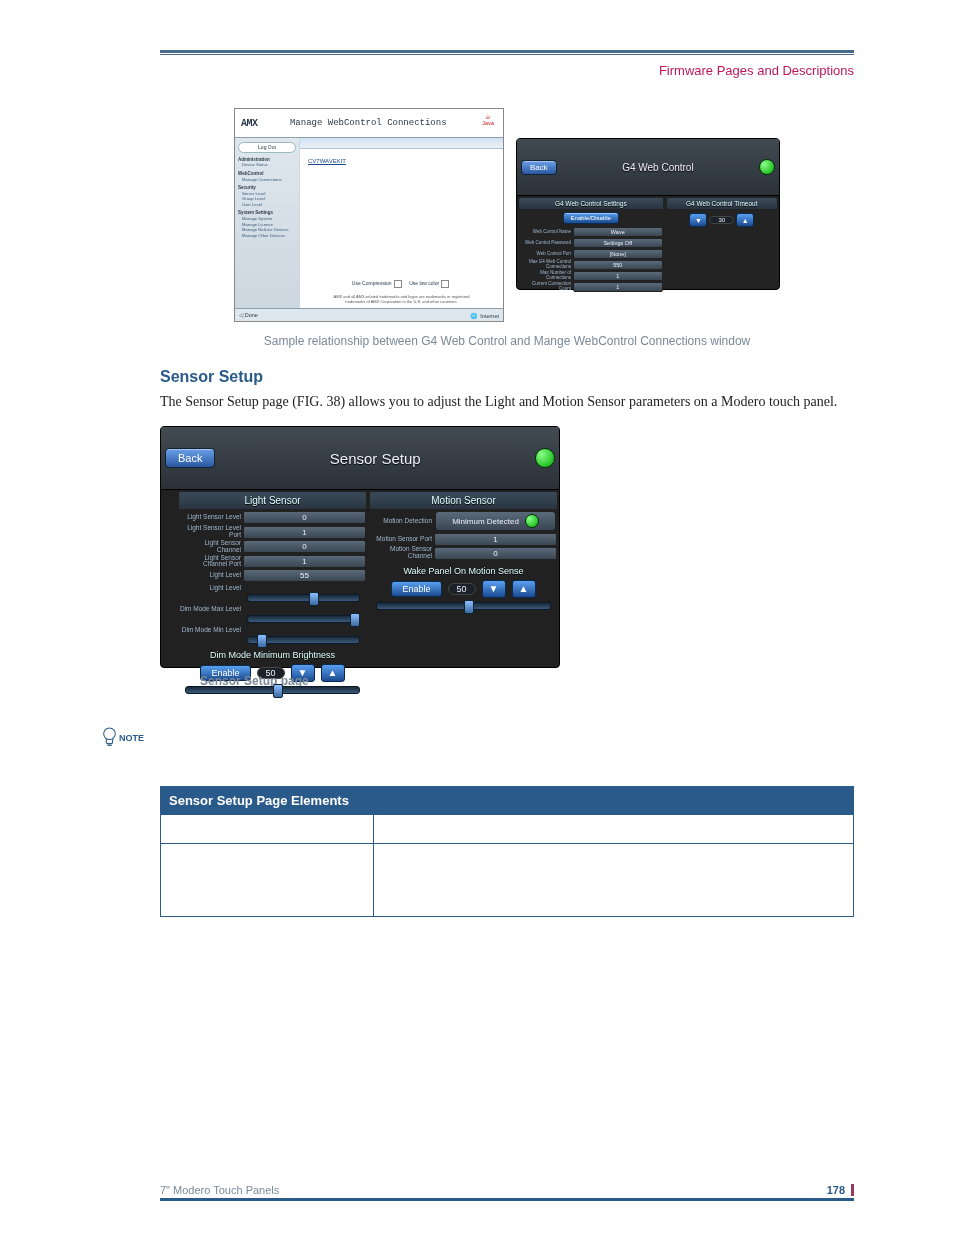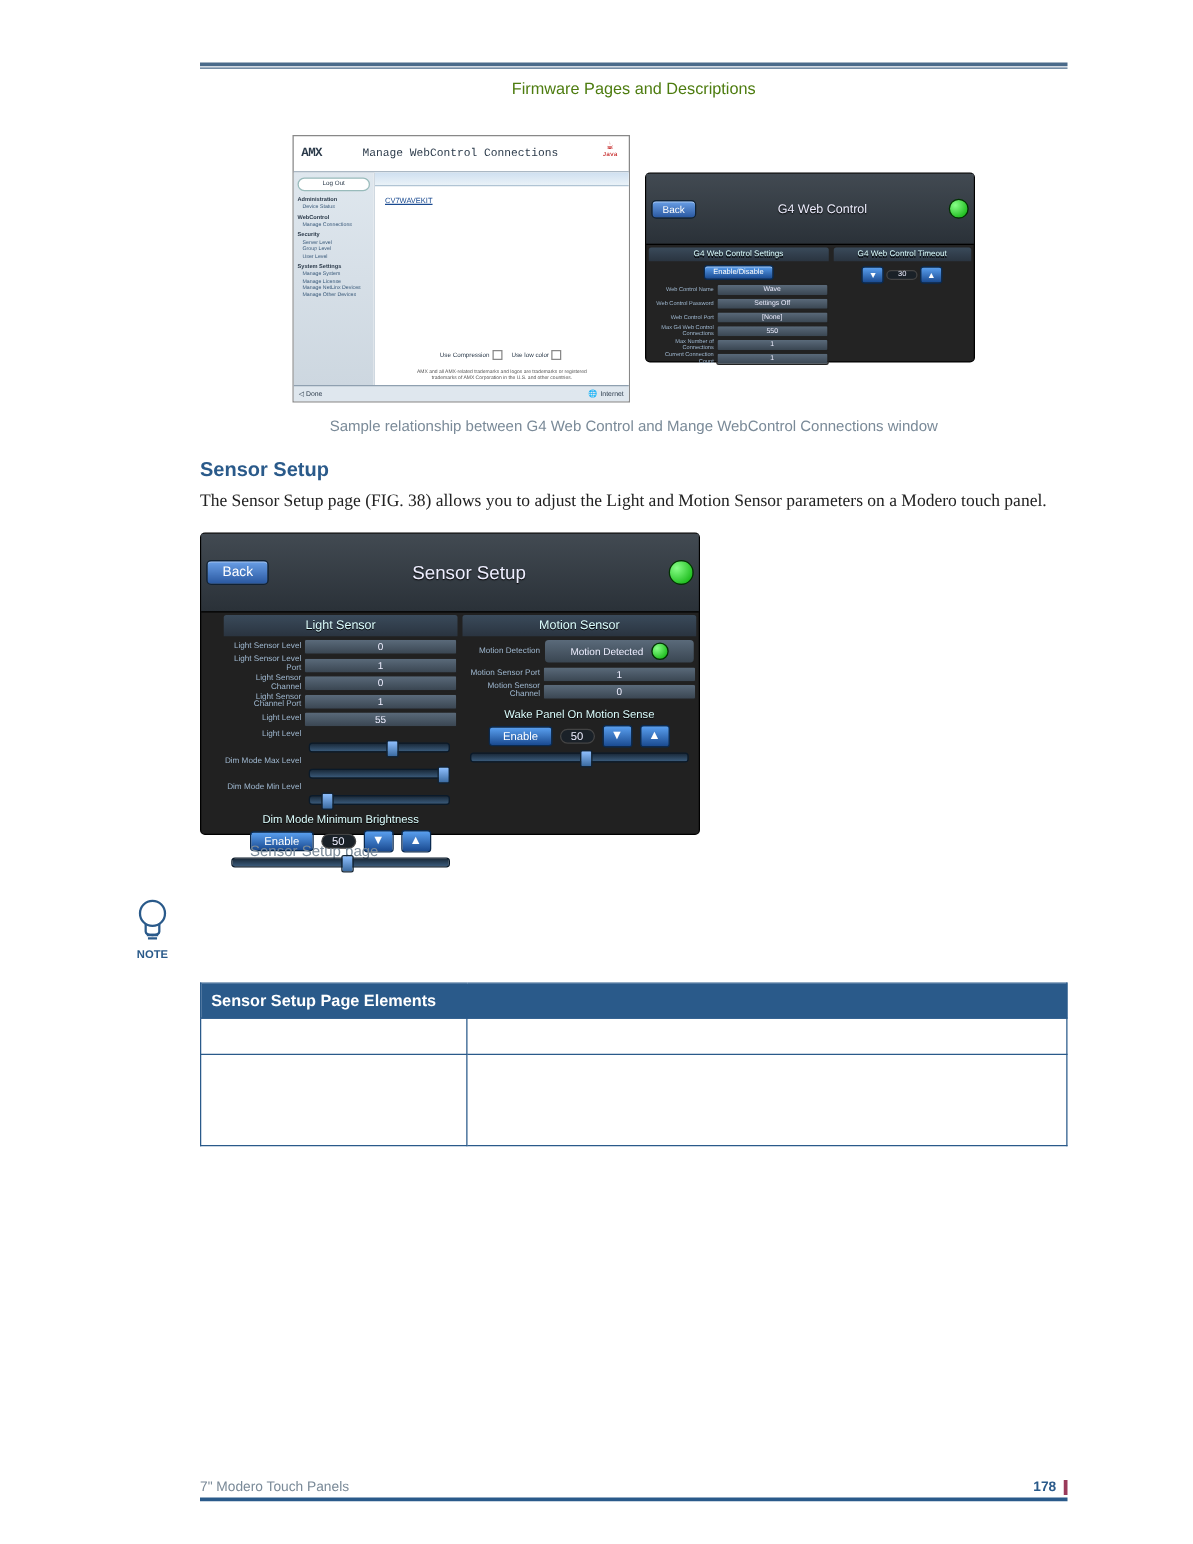--- a/index.html
+++ b/index.html
@@ -16,22 +16,22 @@
     box-sizing: border-box;
     padding: 50px 100px 40px 160px;
   }
   .top-rule {
     border-top: 3px solid #4a6a8a;
     border-bottom: 1px solid #4a6a8a;
     height: 1px;
     margin-bottom: 8px;
   }
   .running-head {
-    text-align: center;
-    color: #4d7c0f;
+    text-align: right;
+    color: #be185d;
     font-family: Arial, Helvetica, sans-serif;
     font-size: 13px;
     margin-bottom: 30px;
   }
   .fig-row {
     display: flex;
     justify-content: center;
     gap: 12px;
     margin-bottom: 10px;
   }
@@ -290,25 +290,26 @@
     display:flex; align-items:center; justify-content:center; gap:6px;
     background:linear-gradient(#5a6a7a,#3a4652); border-radius:3px;
     padding:2px; margin:3px 2px; font-size:8px; color:#eef;
   }
   .motion-dot{width:12px;height:12px;border-radius:50%;
     background:radial-gradient(circle at 30% 30%,#8f8,#0a0); border:1px solid #030;}
   .fig3-caption{
     font-family: Arial, Helvetica, sans-serif;
     color:#7a8a98; font-size:12px;
     margin: 4px 0 30px 40px;
+    font-weight: bold;
   }
   
   .note-block{display:flex; align-items:flex-start; gap:20px; margin-left:-60px;}
   .note-icon{
-    width:44px; display:flex; flex-direction:column; align-items:center;
+    width:44px; display:flex; flex-direction:row; align-items:center;
     color:#2a5a8a; font-family:Arial,Helvetica,sans-serif; font-size:9px; font-weight:bold;
   }
   .note-icon svg{width:36px;height:40px;}
   
   table.elem {
     width:100%; border-collapse:collapse; margin-top:8px;
     font-family: Arial, Helvetica, sans-serif;
   }
   table.elem th {
     background:#2a5a8a; color:#fff; text-align:left;
@@ -496,21 +497,21 @@
         <div class="slider-track" style="margin-left:6px;">
             <div class="slider-thumb" style="left:50%;"></div>
           </div>
       </div>
 
       <div class="fig3-col">
         <div class="subpanel-hdr">Motion Sensor</div>
         <div class="kv-row">
             <div class="kv-label">Motion Detection</div>
           <div class="motion-status" style="flex:1;">
-            <span>Motion Detected</span>
+            <span>Minimum Detected</span>
             <div class="motion-dot"></div>
           </div>
         </div>
         <div class="kv-row">
             <div class="kv-label">Motion Sensor Port</div>
             <div class="kv-val">1</div>
           </div>
         <div class="kv-row">
             <div class="kv-label">Motion Sensor Channel</div>
             <div class="kv-val">0</div>

